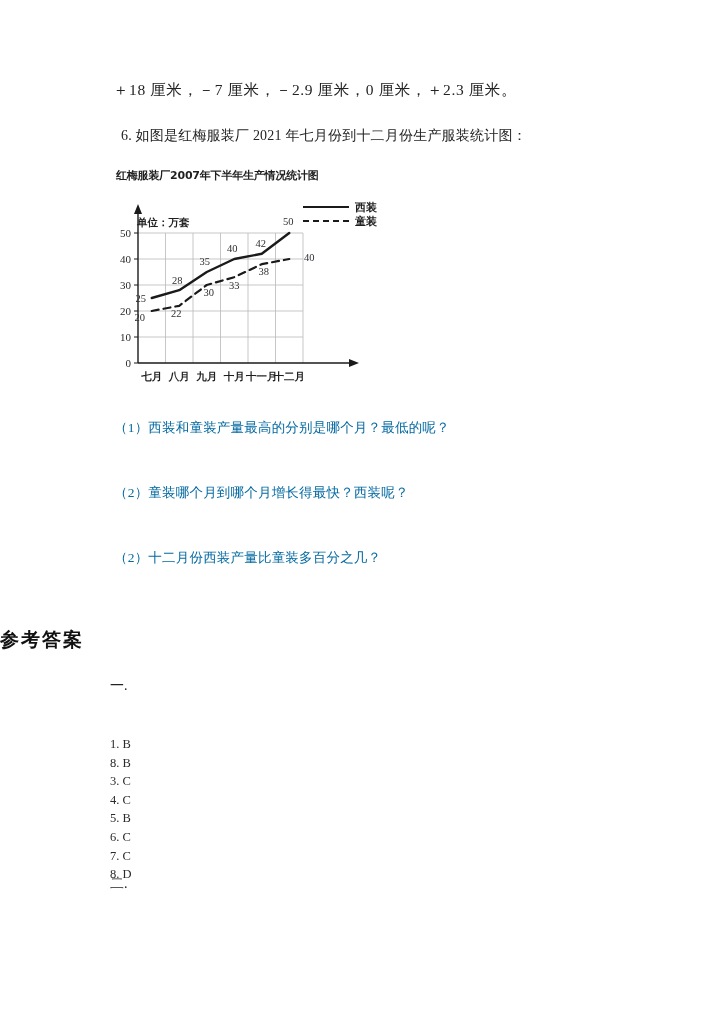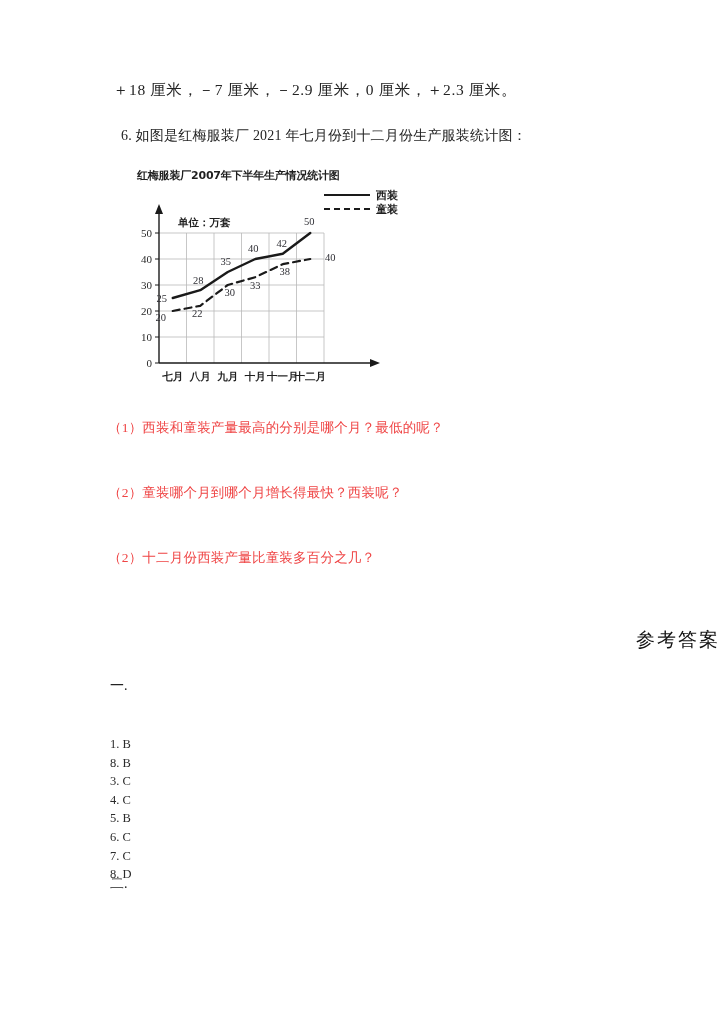--- a/index.html
+++ b/index.html
@@ -44,39 +44,38 @@
     margin-left: 8px;
   }
 
   
   .figure {
     position: absolute;
     left: 113px;
     top: 168px;
     width: 300px;
     height: 225px;
-    margin-left: 21px;
   }
 
   .chart-title {
     position: absolute;
     left: 3px;
     top: 0px;
     font-family: "DejaVu Sans", "Liberation Sans", sans-serif;
     font-size: 11px;
     font-weight: 600;
     color: #1f1f1f;
     letter-spacing: -0.2px;
     white-space: nowrap;
   }
 
   .legend {
     position: absolute;
     left: 190px;
-    top: 20px;
+    top: 32px;
     width: 110px;
   }
   .legend-row {
     display: flex;
     align-items: center;
     height: 14px;
     gap: 6px;
   }
   .legend-swatch {
     width: 46px;
@@ -98,21 +97,20 @@
 
   .unit-label {
     position: absolute;
     left: 24px;
     top: 48px;
     font-family: "DejaVu Sans", "Liberation Sans", sans-serif;
     font-size: 10.5px;
     font-weight: 600;
     color: #1f1f1f;
     white-space: nowrap;
-    padding-left: 20px;
   }
 
   .plot-svg {
     position: absolute;
     left: 0;
     top: 0;
   }
 
   .axis-num {
     font-family: "Liberation Serif", serif;
@@ -127,40 +125,40 @@
   }
   .pt-label {
     font-family: "Liberation Serif", serif;
     font-size: 10.5px;
     fill: #2f2f35;
   }
 
   
   .subq {
     position: absolute;
-    left: 108px;
+    left: 114px;
     font-size: 13.5px;
     letter-spacing: 0.2px;
-    color: #ef4444;
+    color: #0369a1;
     white-space: nowrap;
   }
   .subq-1 { top: 419px; }
   .subq-2 { top: 484px; }
   .subq-3 { top: 549px; }
 
   
   .answers-heading {
     position: absolute;
     left: 0;
     right: 0;
     top: 627px;
-    text-align: right;
+    text-align: left;
     font-family: "DejaVu Sans", "Liberation Sans", sans-serif;
     font-size: 19px;
-    font-weight: 400;
+    font-weight: 700;
     color: #111;
     letter-spacing: 2px;
   }
 
   .section-mark {
     position: absolute;
     left: 110px;
     font-size: 14px;
     color: #232323;
   }

